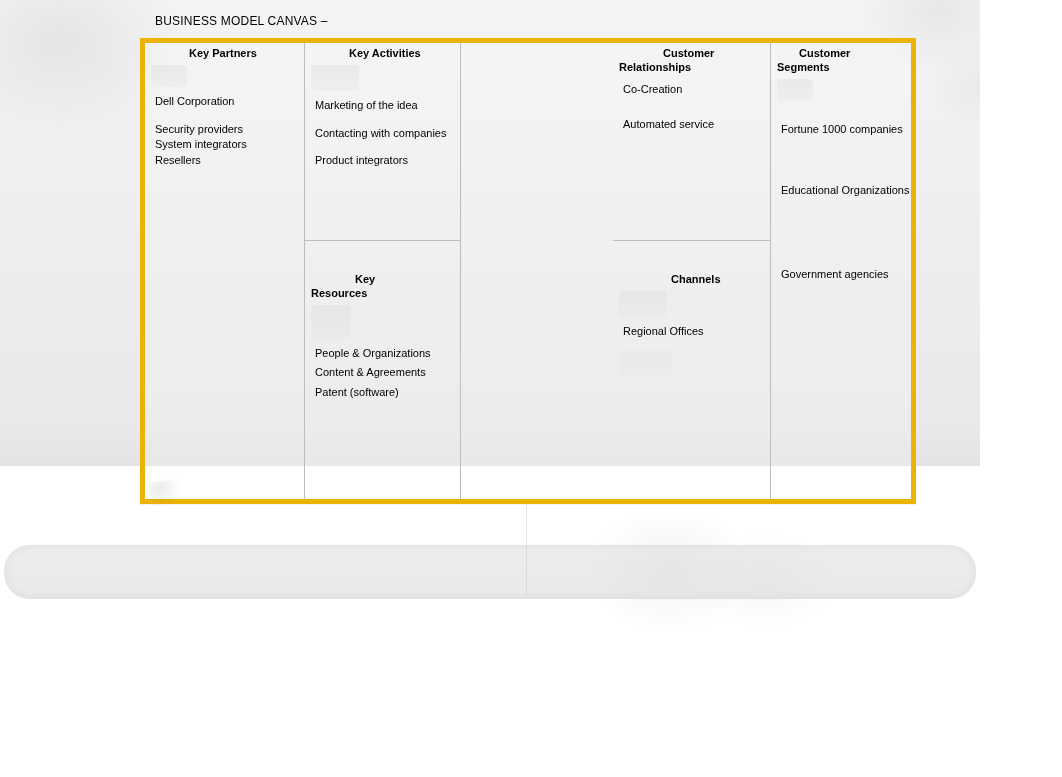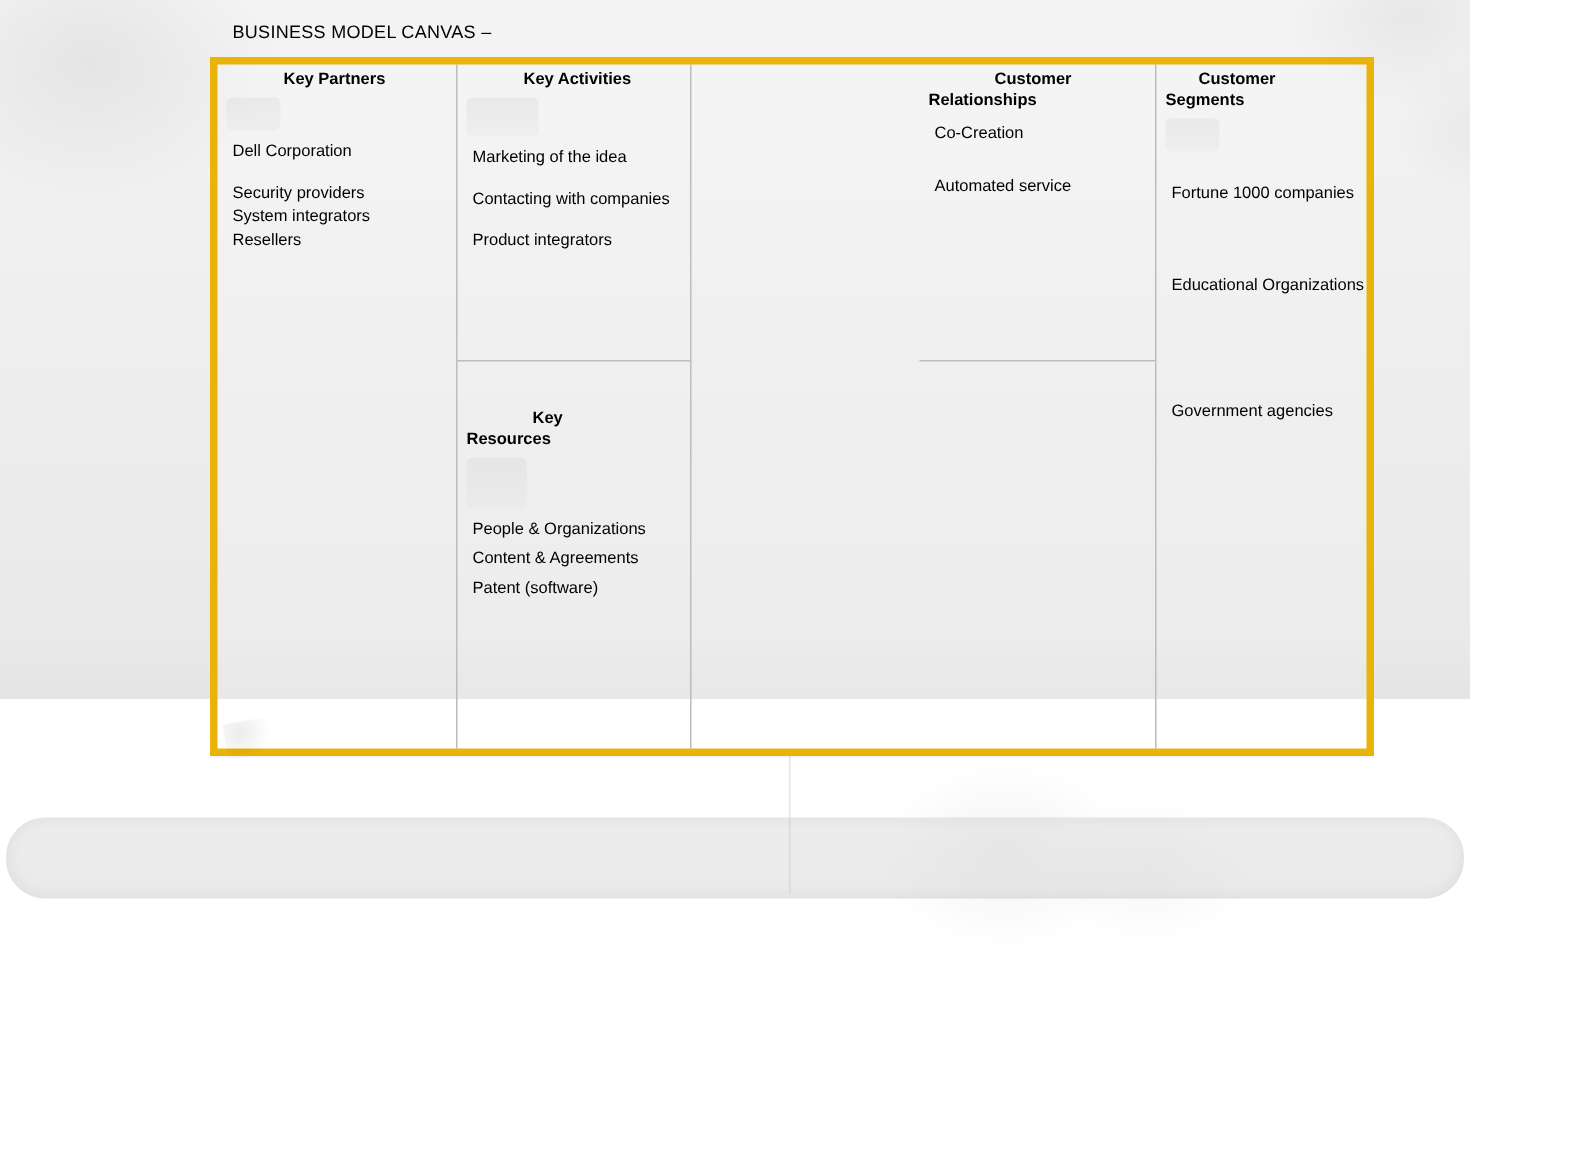--- a/index.html
+++ b/index.html
@@ -212,20 +212,28 @@
       <div class="split-top">
         <div class="hdr two-line">
           <span class="ln1">Customer</span>
           <span class="ln2">Relationships</span>
         </div>
         <div class="items" style="padding-top:6px">
           <p>Co-Creation</p>
           <p class="gap-lg">Automated service</p>
         </div>
       </div>
+      <div class="split-bot">
+        <div class="hdr" style="text-indent:58px">Channels</div>
+        <div class="ghost wide"></div>
+        <div class="items">
+          <p>Regional Offices</p>
+        </div>
+        <div class="ghost wide" style="margin-top:6px; opacity:0.22; width:54px"></div>
+      </div>
     </div>
 
     <div class="col cs">
       <div class="hdr two-line">
         <span class="ln1" style="text-indent:22px">Customer</span>
         <span class="ln2">Segments</span>
       </div>
       <div class="ghost"></div>
       <div class="items">
         <p class="gap-md">Fortune 1000 companies</p>

